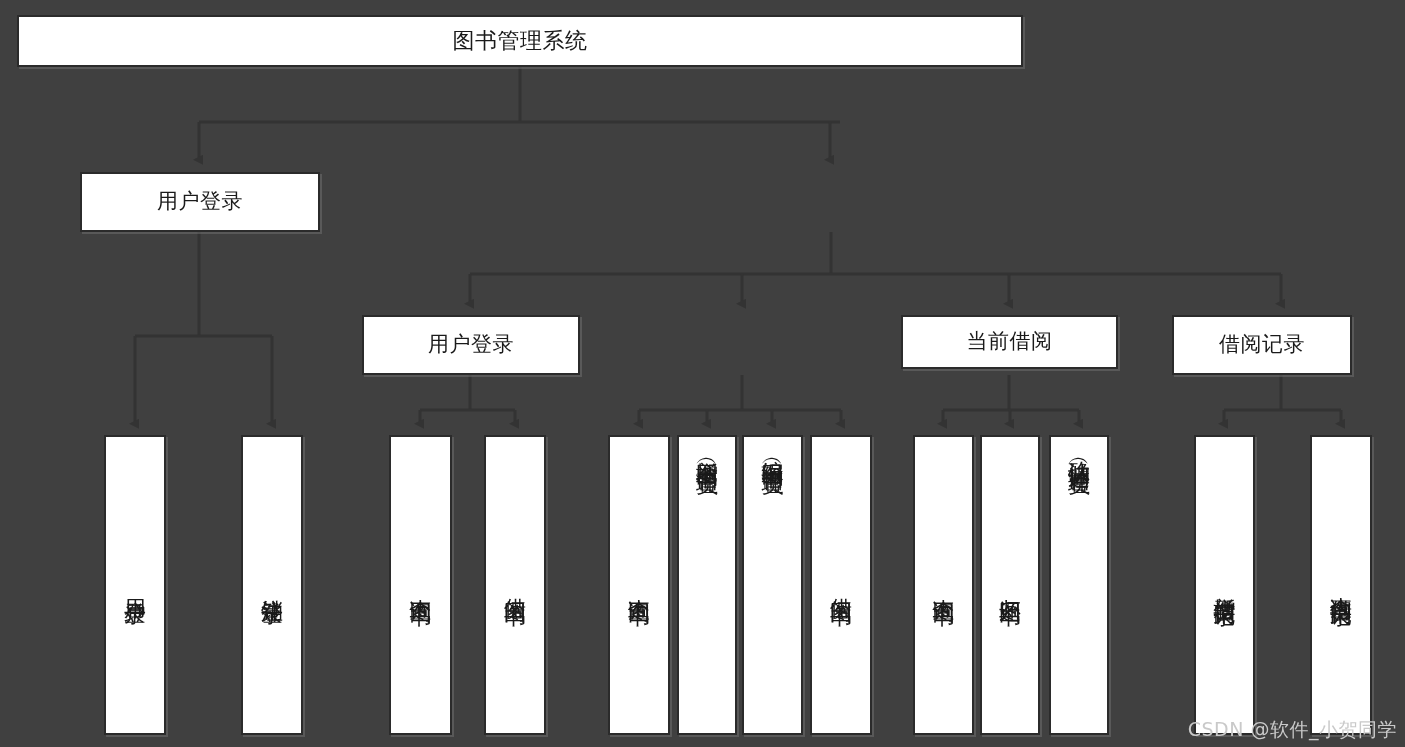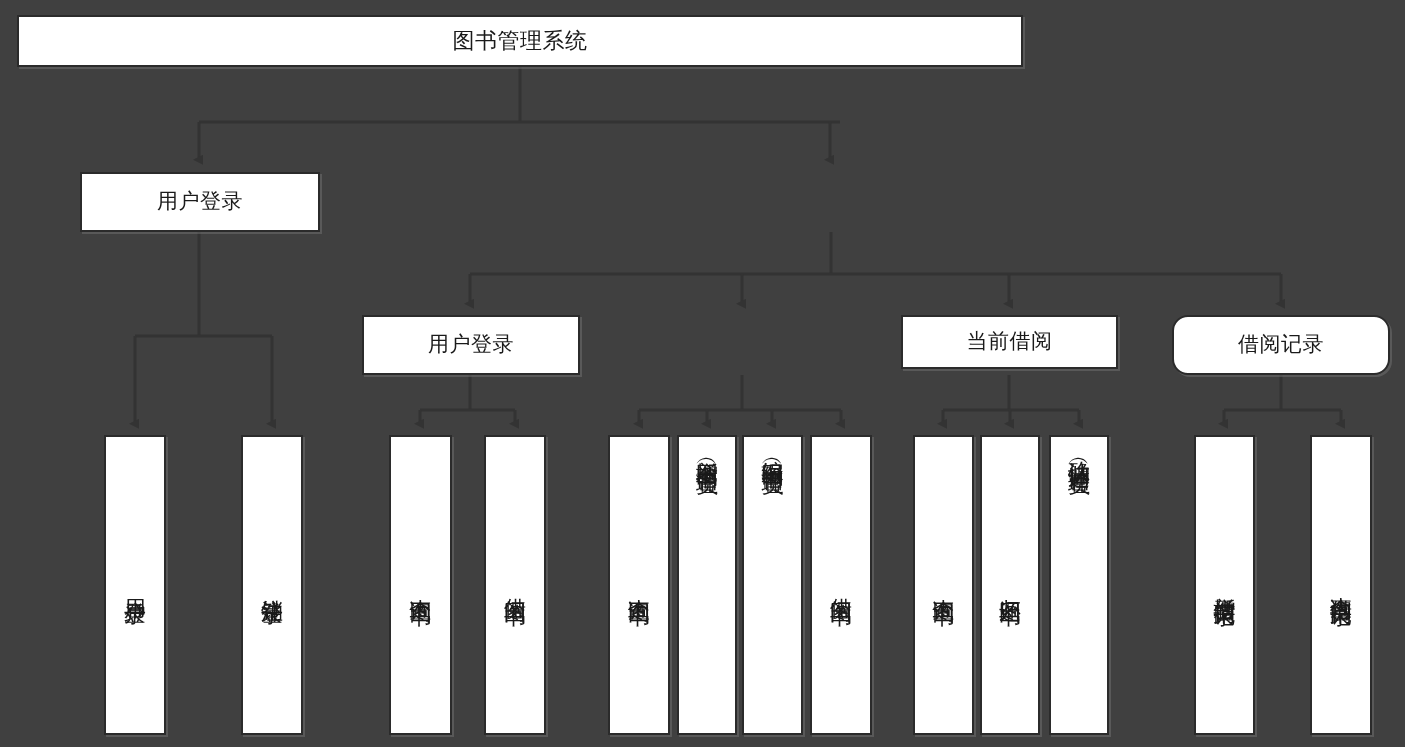--- a/index.html
+++ b/index.html
@@ -138,21 +138,21 @@
   <div class="node horiz" style="left:80px; top:172px; width:240px; height:60px;">
     <span class="label">用户登录</span>
   </div>
 
   <div class="node horiz" style="left:362px; top:315px; width:218px; height:60px;">
     <span class="label">用户登录</span>
   </div>
   <div class="node horiz" style="left:901px; top:315px; width:217px; height:54px;">
     <span class="label">当前借阅</span>
   </div>
-  <div class="node horiz" style="left:1172px; top:315px; width:218px; height:60px;border-radius:16px;">
+  <div class="node horiz" style="left:1172px; top:315px; width:180px; height:60px;">
     <span class="label">借阅记录</span>
   </div>
 
   <div class="node vert midalign" style="left:104px; top:435px; width:62px; height:300px;">
     <span class="label">用户登录</span>
   </div>
   <div class="node vert midalign" style="left:241px; top:435px; width:62px; height:300px;">
     <span class="label">注销登录</span>
   </div>
   <div class="node vert midalign" style="left:389px; top:435px; width:63px; height:300px;">
@@ -182,13 +182,14 @@
   <div class="node vert" style="left:1049px; top:435px; width:60px; height:300px;">
     <span class="label">确认归还（管理员）</span>
   </div>
   <div class="node vert midalign" style="left:1194px; top:435px; width:61px; height:300px;">
     <span class="label">新增借阅记录</span>
   </div>
   <div class="node vert midalign" style="left:1310px; top:435px; width:62px; height:300px;">
     <span class="label">查询借阅记录</span>
   </div>
 
+  <div class="watermark">CSDN @软件_小贺同学</div>
 </div>
 
 </body></html>

